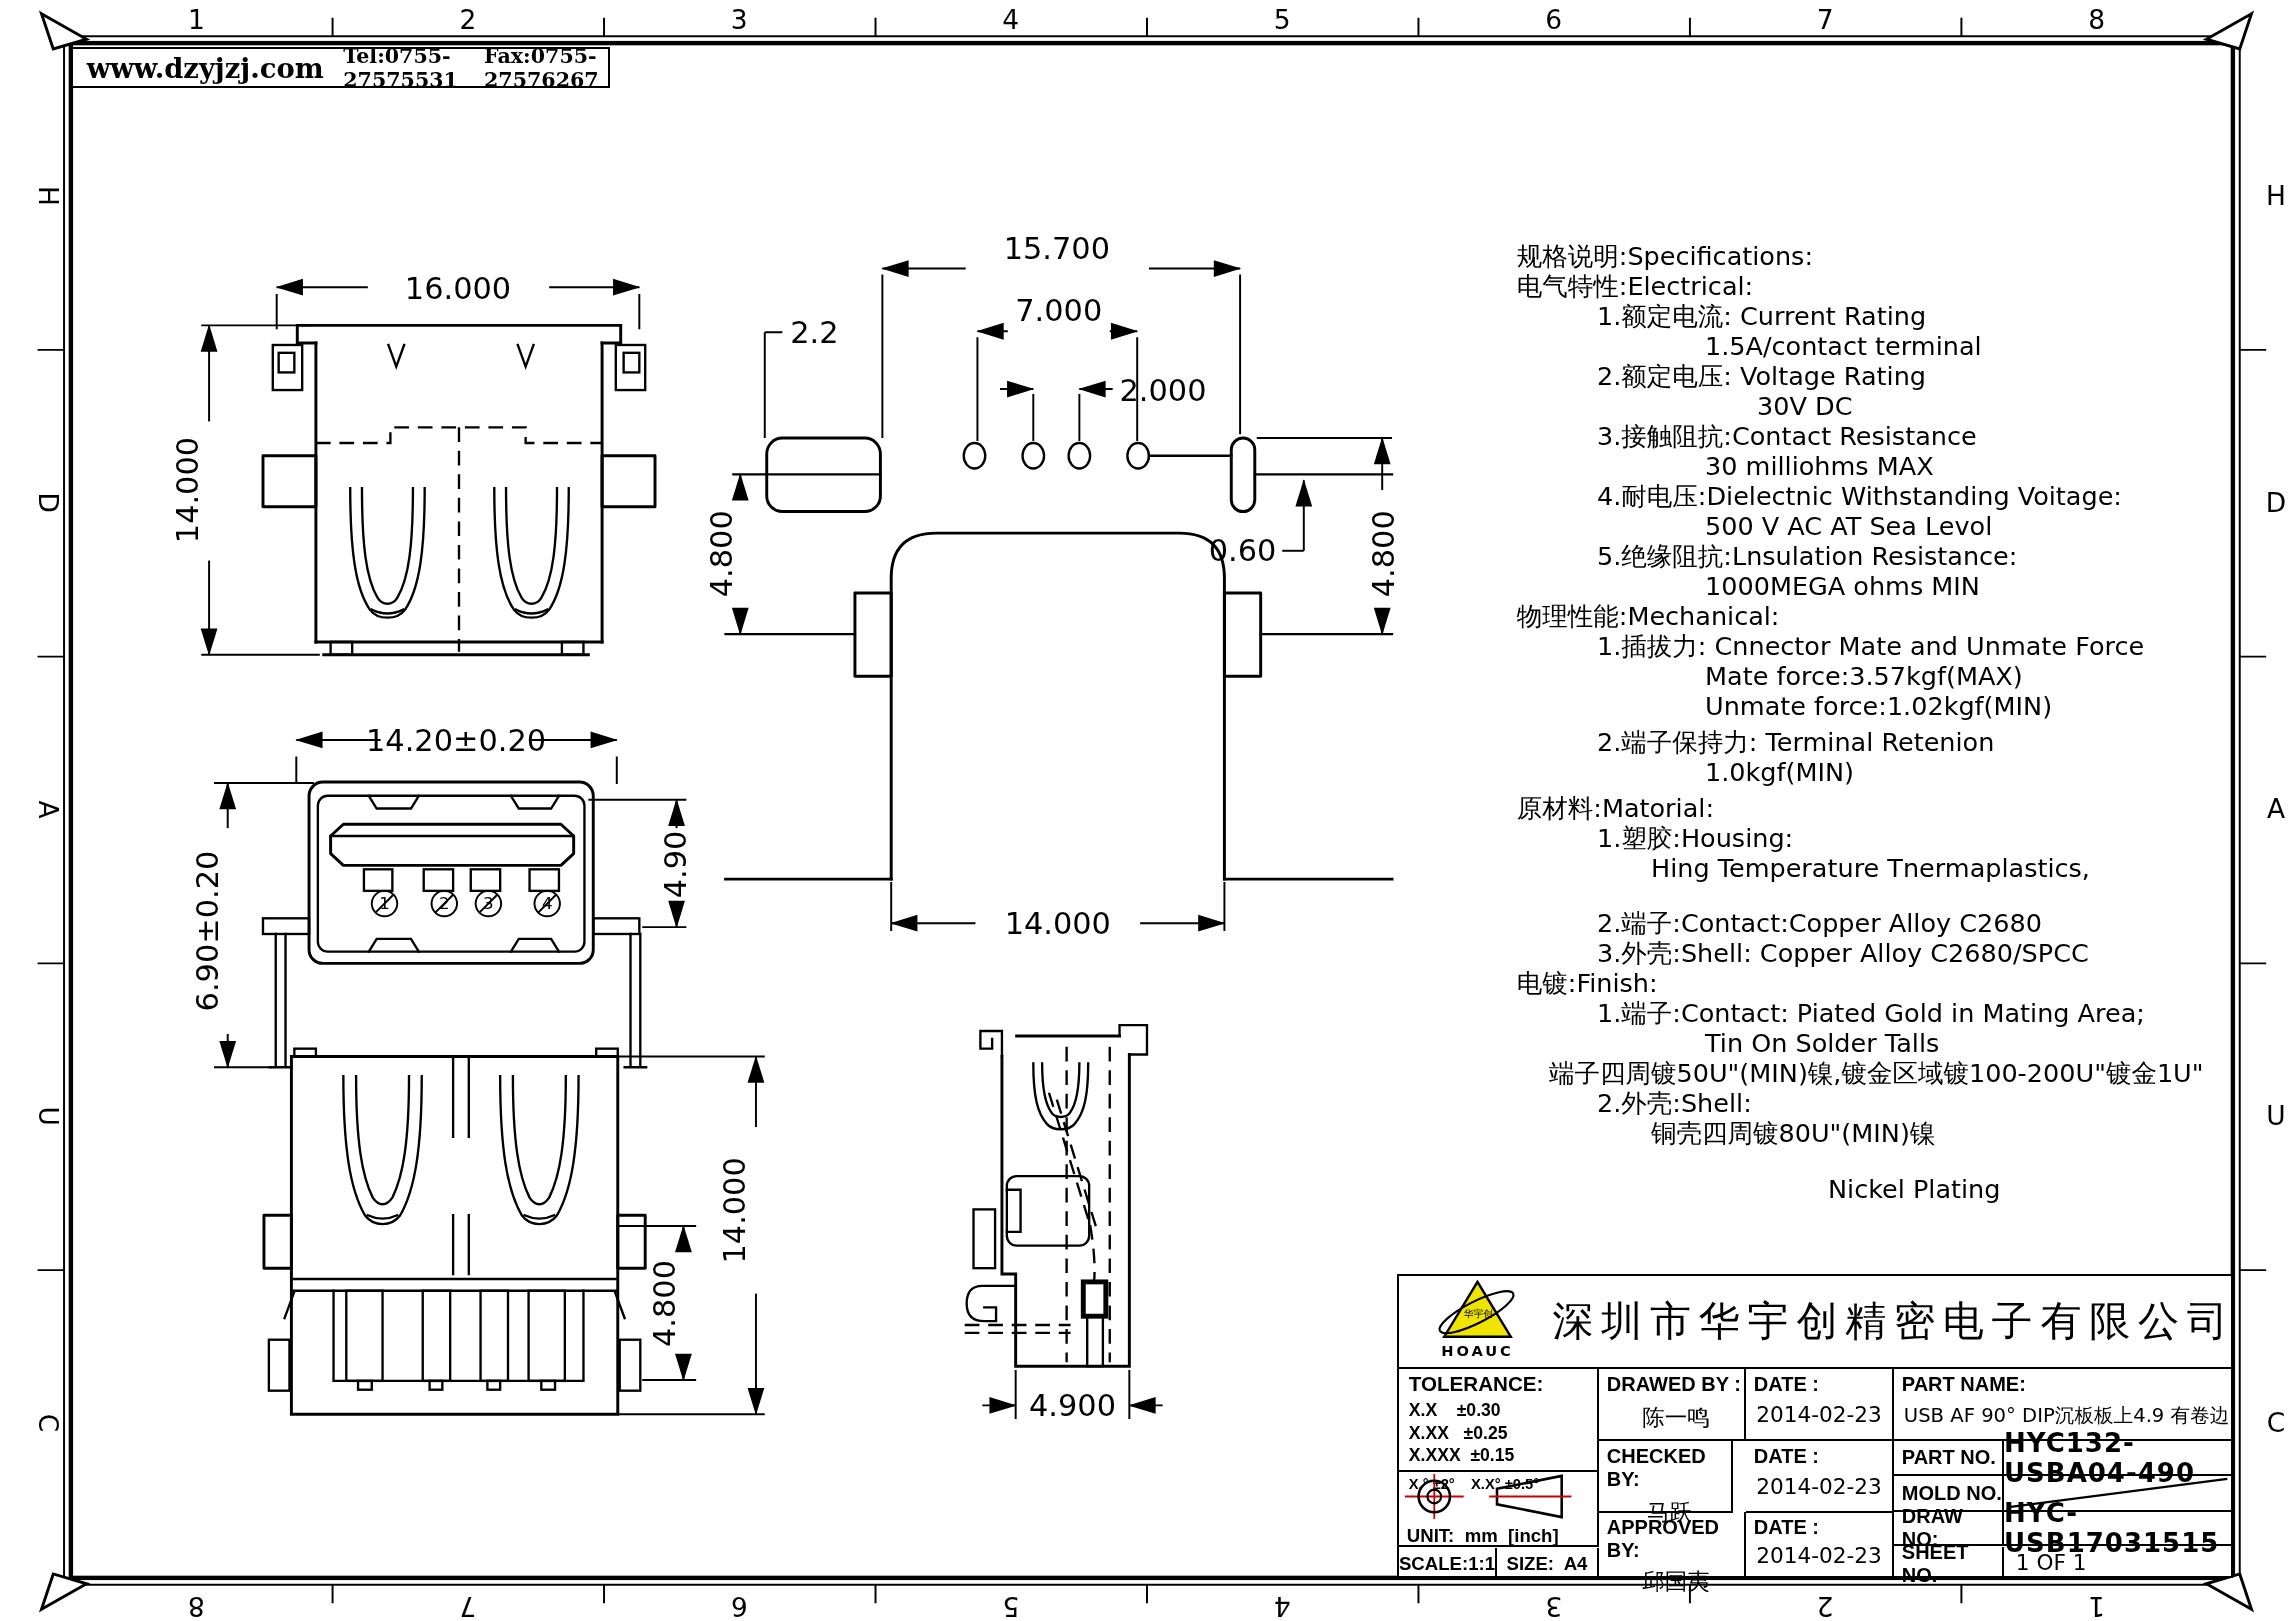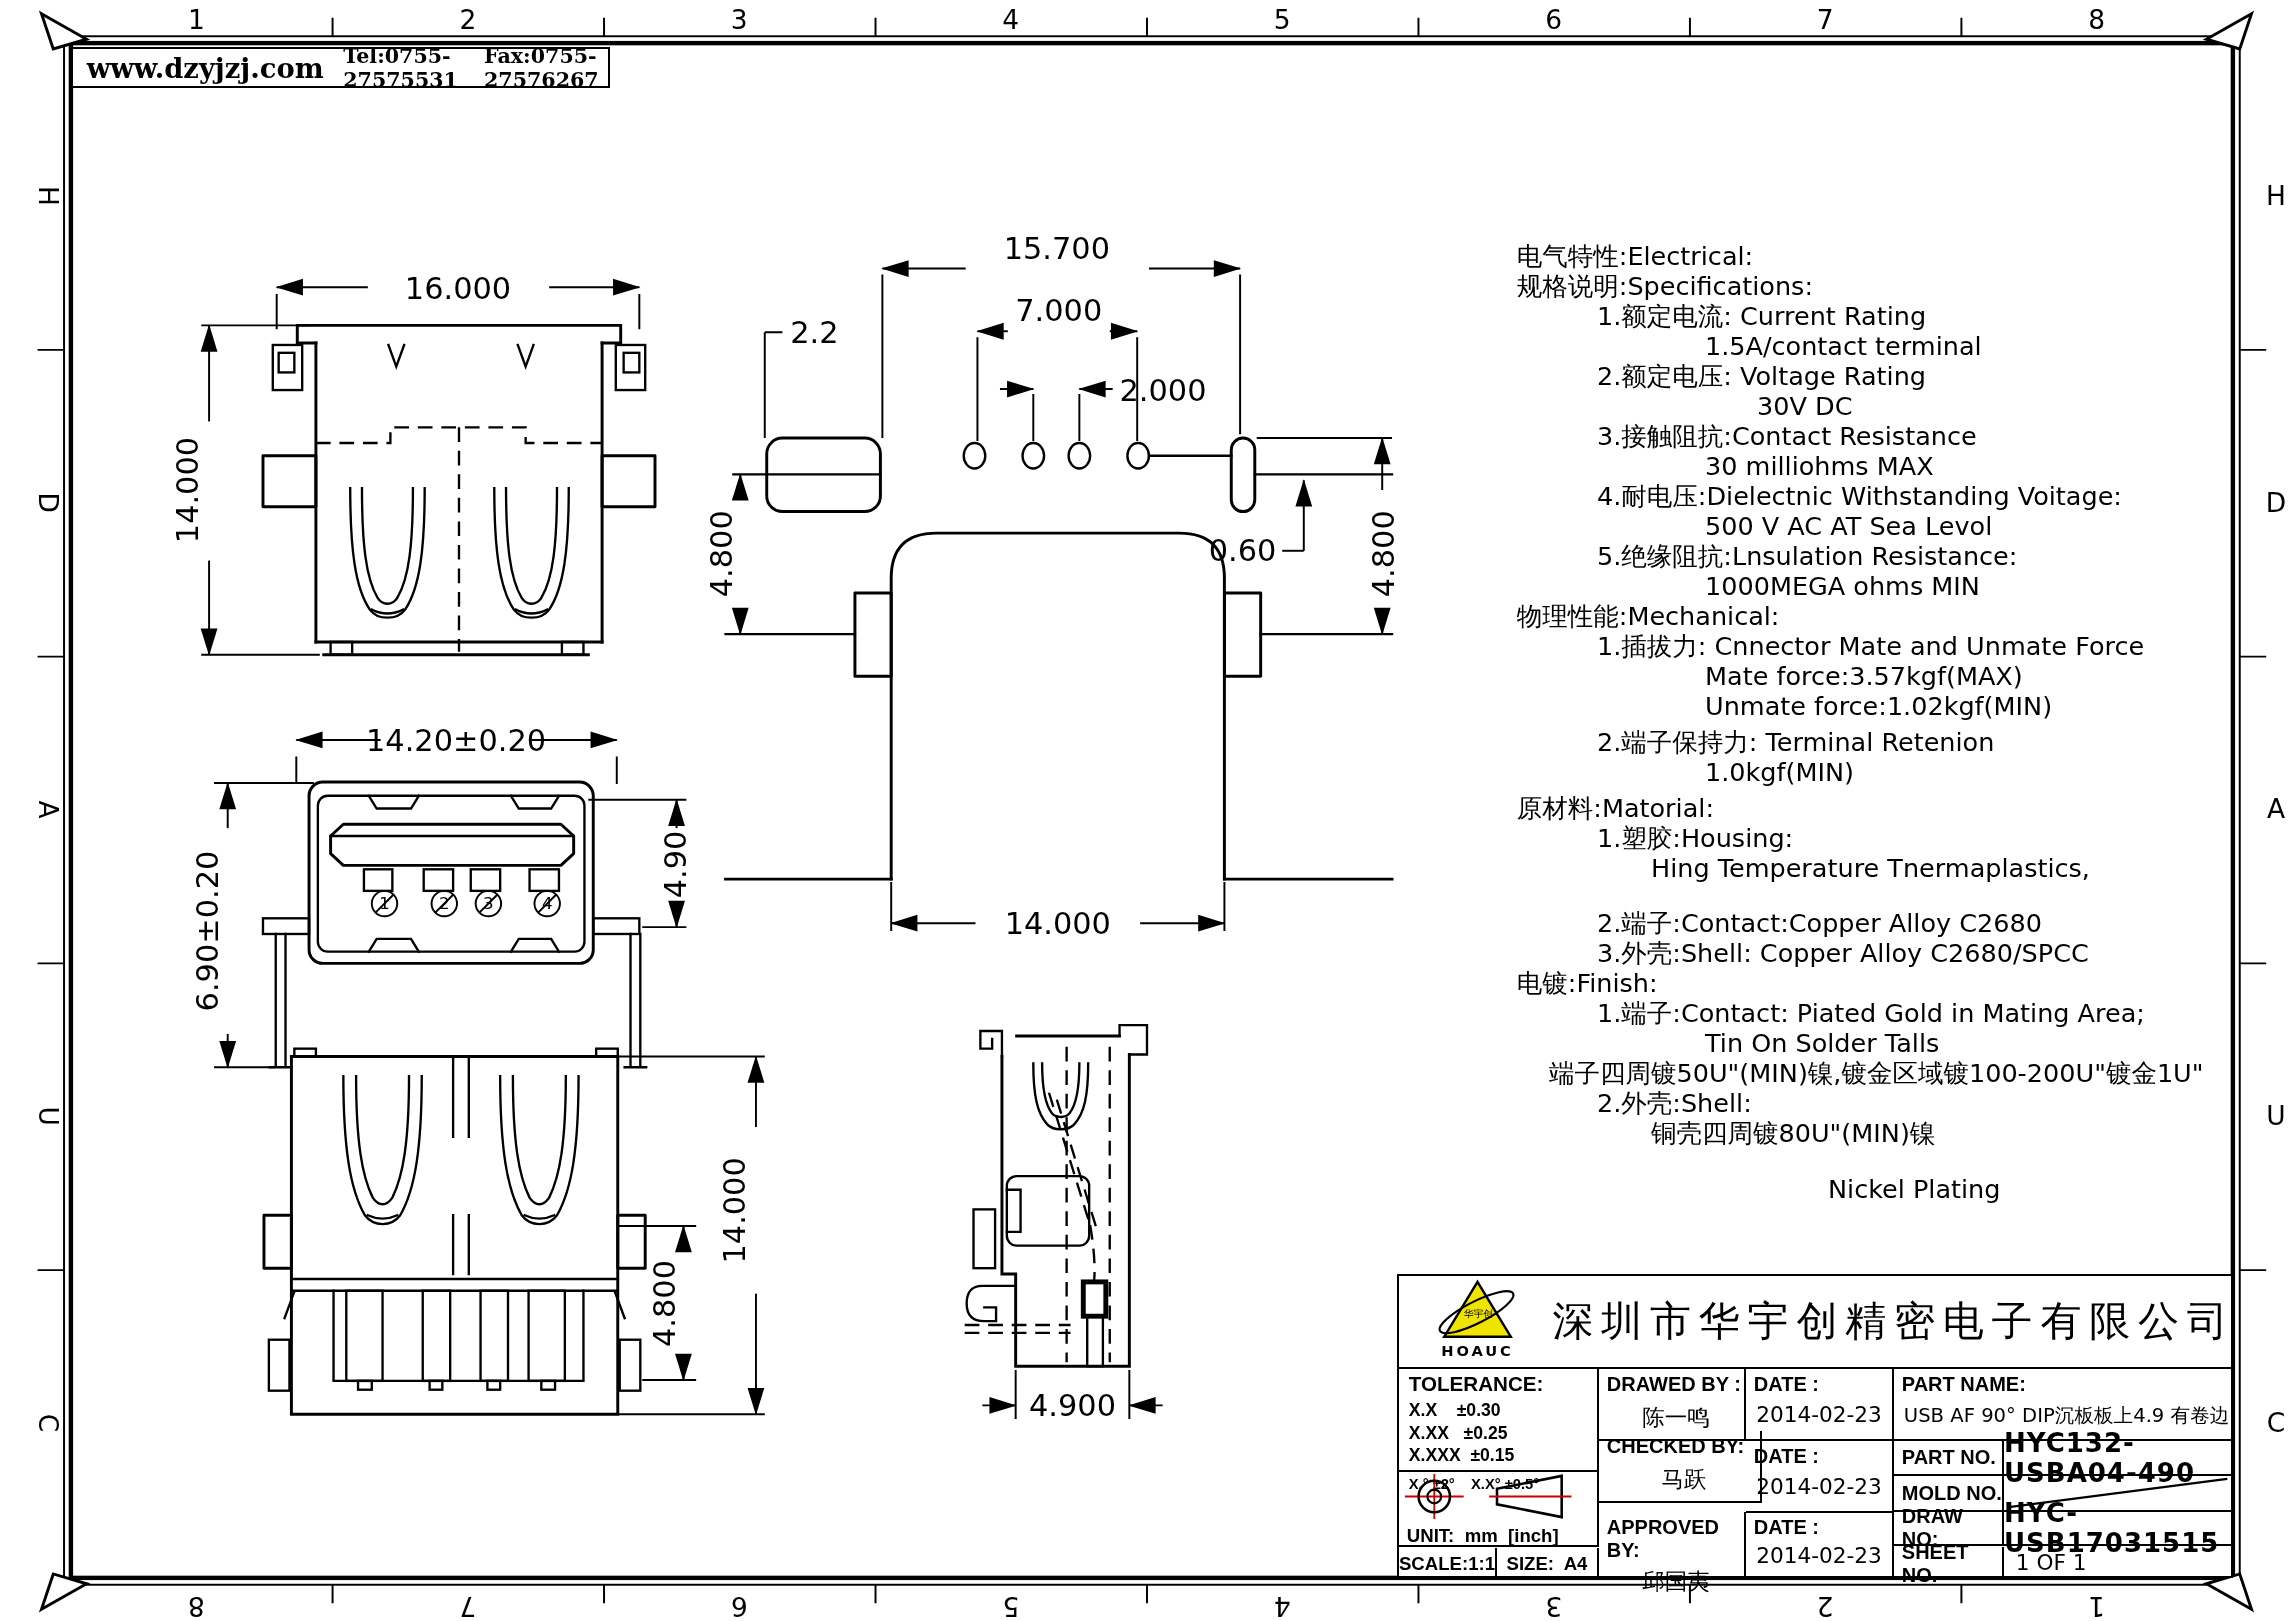--- a/index.html
+++ b/index.html
@@ -276,22 +276,22 @@
   </g>
 </svg>
 
 <div class="hbar">
   <span class="site">www.dzyjzj.com</span>
   <span class="tel">Tel:0755-27575531</span>
   <span class="fax">Fax:0755-27576267</span>
 </div>
 
 <div class="specs">
+  <div class="ind0">规格说明:Specifications:</div>
   <div class="ind0">电气特性:Electrical:</div>
-  <div class="ind0">规格说明:Specifications:</div>
   <div class="ind1">1.额定电流: Current  Rating</div>
   <div class="ind3">1.5A/contact  terminal</div>
   <div class="ind1">2.额定电压: Voltage  Rating</div>
   <div class="ind4">30V  DC</div>
   <div class="ind1">3.接触阻抗:Contact  Resistance</div>
   <div class="ind3">30  milliohms  MAX</div>
   <div class="ind1">4.耐电压:Dielectnic  Withstanding  Voitage:</div>
   <div class="ind3">500  V  AC  AT  Sea  Levol</div>
   <div class="ind1">5.绝缘阻抗:Lnsulation  Resistance:</div>
   <div class="ind3">1000MEGA  ohms  MIN</div>
@@ -355,21 +355,21 @@
   </div>
 
   <div class="cell br bb" style="left:200px;top:93px;width:147px;height:72px;">
     <div class="lbl">DRAWED BY :</div>
     <div class="cjk" style="text-align:center;margin-top:5.9px;">陈一鸣</div>
   </div>
   <div class="cell br bb" style="left:347px;top:93px;width:148px;height:72px;">
     <div class="lbl">DATE :</div>
     <div class="datev" style="text-align:center;margin-top:5.9px;">2014-02-23</div>
   </div>
-  <div class="cell br bb" style="left:200px;top:155px;width:163px;height:72px;">
+  <div class="cell br bb" style="left:200px;top:165px;width:134px;height:72px;">
     <div class="lbl">CHECKED BY:</div>
     <div class="cjk" style="text-align:center;margin-top:5.9px;">马跃</div>
   </div>
   <div class="cell br bb" style="left:347px;top:165px;width:148px;height:72px;">
     <div class="lbl">DATE :</div>
     <div class="datev" style="text-align:center;margin-top:5.9px;">2014-02-23</div>
   </div>
   <div class="cell br" style="left:200px;top:236px;width:147px;height:68px;">
     <div class="lbl">APPROVED BY:</div>
     <div class="cjk" style="text-align:center;margin-top:3.9px;">邱国夷</div>

